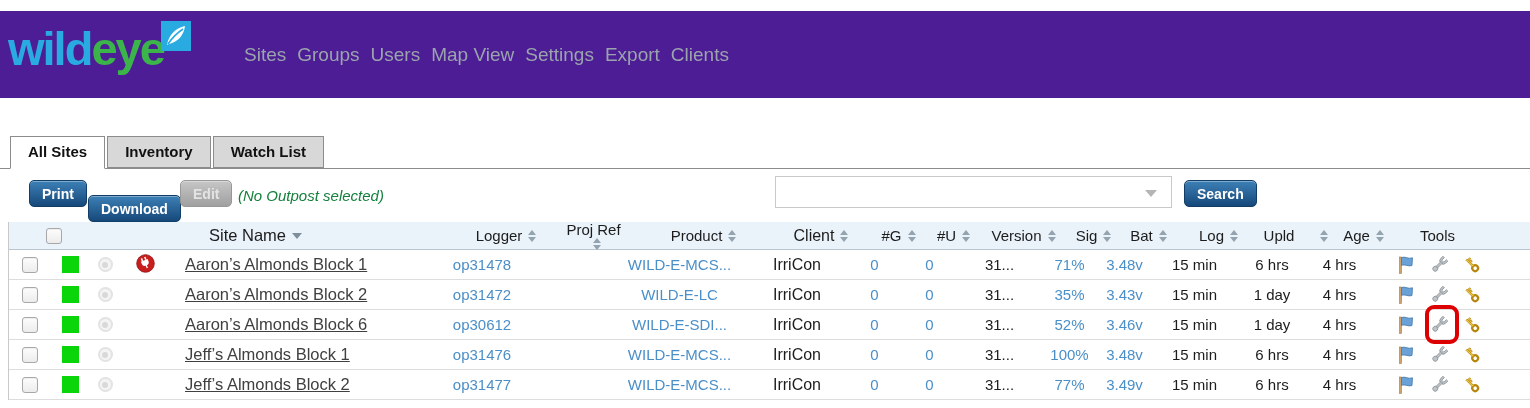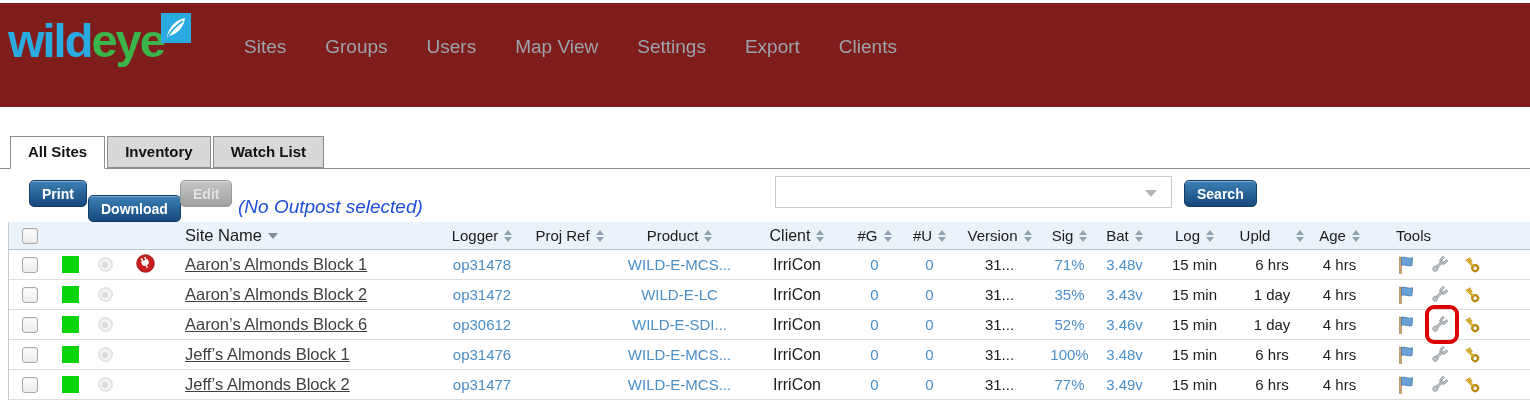--- a/index.html
+++ b/index.html
@@ -1,56 +1,56 @@
 <!DOCTYPE html>
 <html><head>
 <meta charset="utf-8">
 <style>
   * { margin:0; padding:0; box-sizing:border-box; }
   html,body { width:1530px; height:408px; background:#fff; font-family:"Liberation Sans", sans-serif; position:relative; overflow:hidden; }
 
   
-  .navbar { position:absolute; top:3px; left:0; width:1530px; height:104px; background:#7f1d1d; }
+  .navbar { position:absolute; top:11px; left:0; width:1530px; height:87px; background:#4c1d95; }
   .logo { position:absolute; left:8px; top:6px; display:flex; align-items:flex-start; }
   .logo-text { font-size:47px; font-weight:bold; letter-spacing:-2px; line-height:64px; }
   .logo-wild { color:#29abe2; }
   .logo-eye { color:#3bb54a; }
   .leaf-badge { width:30px; height:30px; background:#29abe2; margin-left:-3px; margin-top:4px; }
-  .nav-items { position:absolute; left:244px; top:0; height:87px; display:flex; align-items:center; gap:39px; }
+  .nav-items { position:absolute; left:244px; top:0; height:87px; display:flex; align-items:center; gap:11px; }
   .nav-item { color:#9ba4ac; font-size:19px; cursor:pointer; }
 
   
   .tabbar { position:absolute; top:136px; left:0; width:1530px; height:33px; border-bottom:1px solid #8c8c8c; display:flex; align-items:flex-end; padding-left:10px; }
   .tab { height:32px; line-height:30px; padding:0 17px; border:1px solid #8c8c8c; background:#d8d8d8; font-weight:bold; font-size:15px; color:#111; margin-right:2px; cursor:pointer; }
   .tab.active { background:#fff; height:33px; margin-bottom:-1px; border-bottom:1px solid #fff; }
 
   
   .controls { position:absolute; top:176px; left:0; width:1382px; height:34px; }
   .btn { position:absolute; top:4px; height:27px; border-radius:5px; background:linear-gradient(#3d80b6,#16487a); color:#fff; font-weight:bold; font-size:14px; border:1px solid #123d66; padding:0 12px; cursor:pointer; box-shadow:inset 0 1px 0 rgba(255,255,255,.35); font-family:"Liberation Sans",sans-serif; }
   .btn-print { left:29px; }
   .btn-download { left:88px;margin-top:15px; }
   .btn-edit { left:180px; background:linear-gradient(#c6c6c6,#a0a0a0); border-color:#989898; color:#e3e3e3; cursor:default; }
-  .no-outpost { position:absolute; left:238px; top:20px; font-style:italic; font-size:19px; color:#1d4ed8; }
+  .no-outpost { position:absolute; left:238px; top:11px; font-style:italic; font-size:15px; color:#15803d; }
   .dropdown { position:absolute; left:775px; top:0; width:397px; height:32px; border:1px solid #c9c9c9; background:#fff; cursor:pointer; }
   .dd-value { position:absolute; left:8px; top:7px; font-size:14px; color:#333; }
   .dd-arrow { position:absolute; right:14px; top:13px; width:0; height:0; border-left:6px solid transparent; border-right:6px solid transparent; border-top:7px solid #b5b5b5; }
   .btn-search { left:1184px; }
 
   
   .sites-table { position:absolute; top:222px; left:8px; width:1522px; border-left:1px solid #c9c9c9; }
   .trow { display:flex; align-items:center; height:30px; border-bottom:1px solid #ddd; background:#fff; position:relative; }
-  .thead { height:28px; background:#eaf2fa; border-bottom:1px solid #b9c6d2; color:#4b8fc8; font-size:15.5px; }
+  .thead { height:28px; background:#eaf2fa; border-bottom:1px solid #b9c6d2; color:#4b8fc8; font-size:15.5px;justify-content:center; }
   .cell { display:flex; align-items:center; justify-content:center; height:100%; font-size:15px; color:#1c1c1c; }
   .c-check   { width:44px;  justify-content:flex-start; padding-left:13px; }
   .c-status  { width:34px; }
   .c-eye     { width:36px; }
   .c-alert   { width:44px; }
   .c-site    { width:270px; justify-content:flex-start; padding-left:18px; font-size:16.5px; }
   .c-logger  { width:90px; }
-  .c-proj    { width:85px; }
+  .c-proj    { width:85px;flex-direction:column; }
   .c-product { width:135px; }
   .c-client  { width:100px; font-size:16px; }
   .c-g       { width:55px; }
   .c-u       { width:55px; }
   .c-version { width:85px; }
   .c-sig     { width:55px; }
   .c-bat     { width:55px; }
   .c-log     { width:85px; }
   .c-upld    { width:70px;gap:20px; }
   .c-age     { width:65px; }

